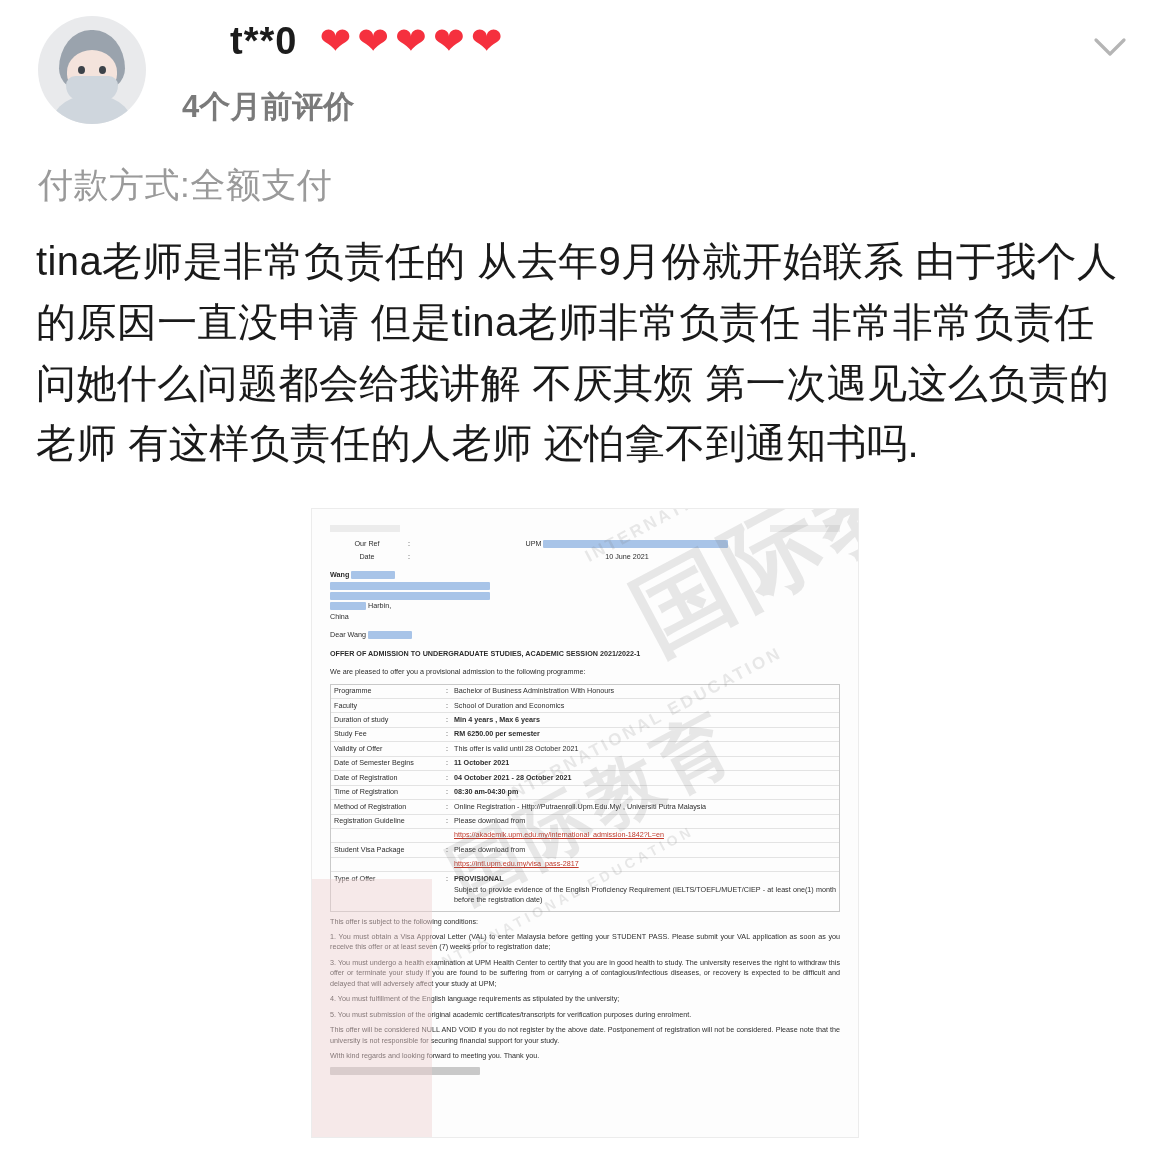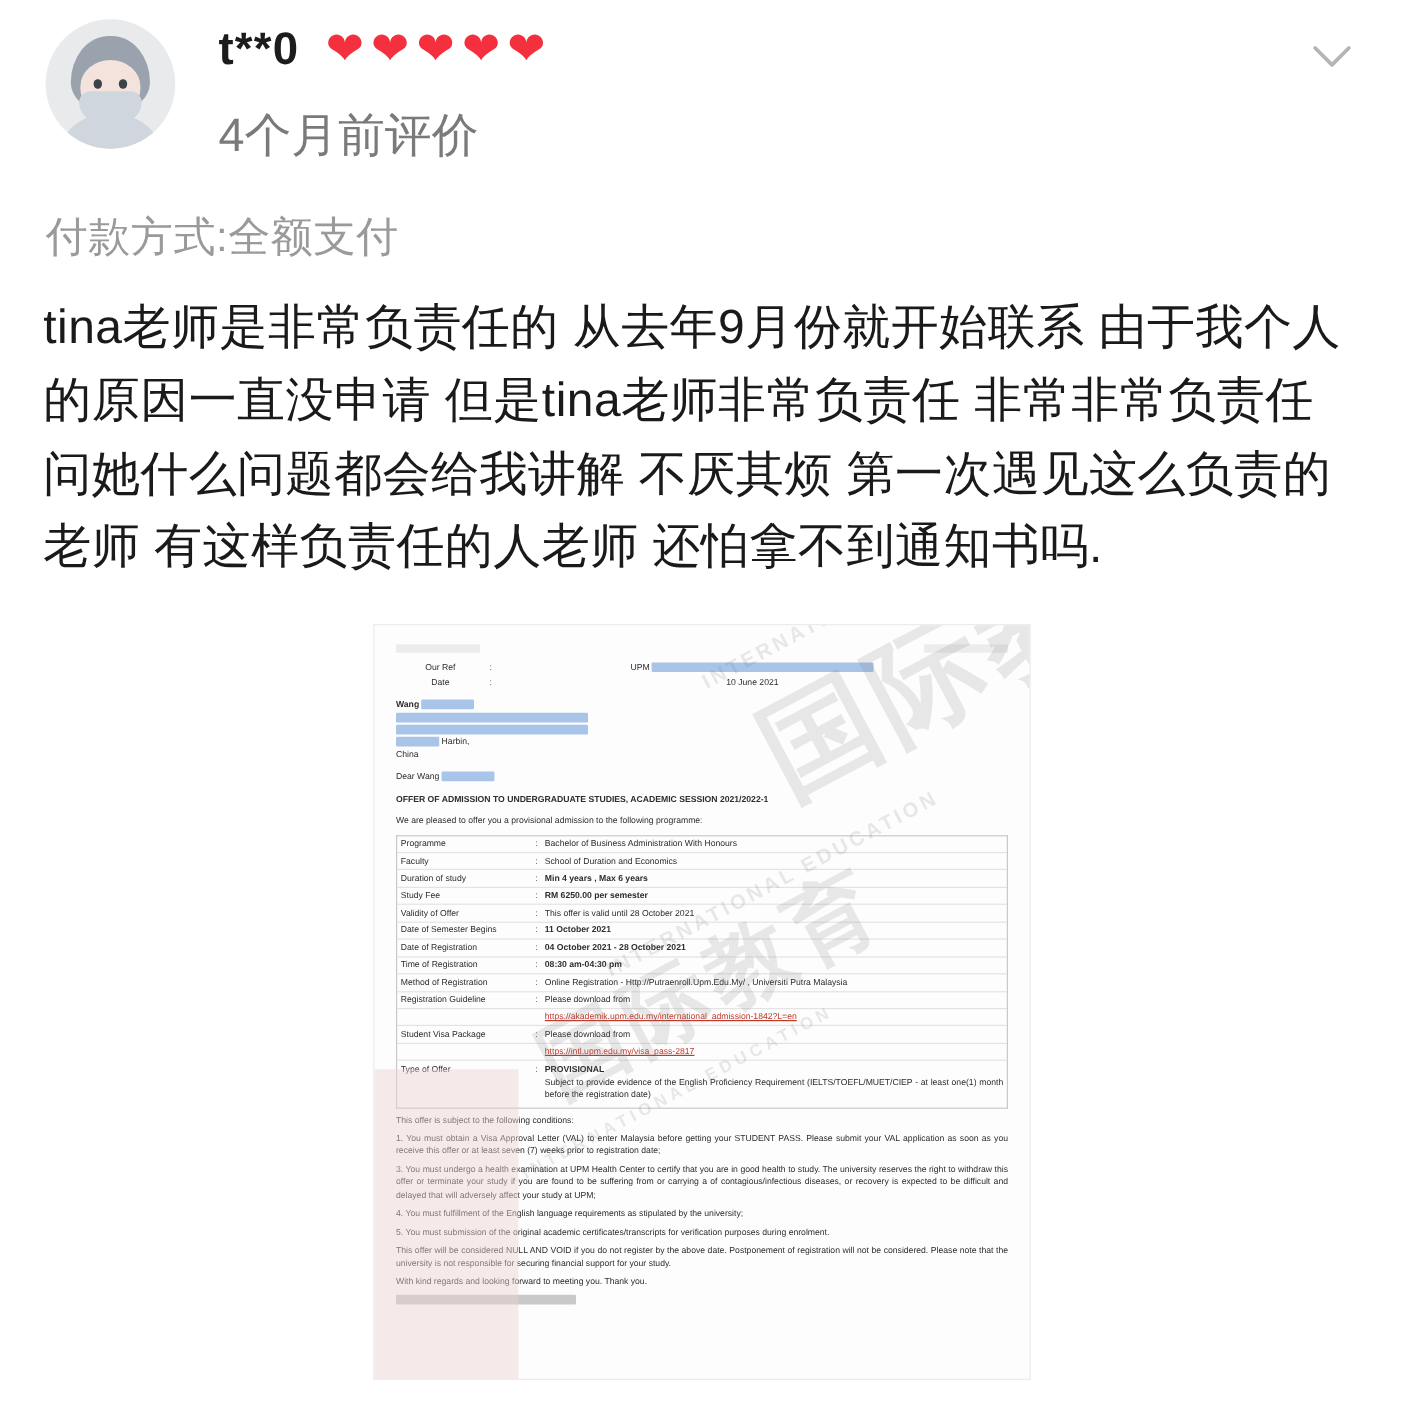--- a/index.html
+++ b/index.html
@@ -74,20 +74,21 @@
   }
   .header-text {
     margin-left: 36px;
     padding-top: 6px;
     flex: 1 1 auto;
   }
   .name-row {
     display: flex;
     align-items: flex-start;
     gap: 22px;
+    margin-left: 48px;
   }
   .username {
     font-size: 38px;
     font-weight: bold;
     color: #1c1c1c;
     letter-spacing: 1px;
     line-height: 1;
   }
   .hearts {
     display: flex;
@@ -96,23 +97,23 @@
     line-height: 1;
     color: #f5303e;
   }
   .heart {
     color: #f5303e;
     font-size: 38px;
     line-height: 1;
   }
   .timestamp {
     margin-top: 26px;
-    font-size: 39px;
+    font-size: 31px;
     color: #7a7a7a;
-    font-weight: normal;
+    font-weight: bold;
   }
   .chevron {
     position: absolute;
     right: 36px;
     top: 22px;
     width: 48px; height: 48px;
     cursor: pointer;
   }
   .chevron svg { display: block; }
 

